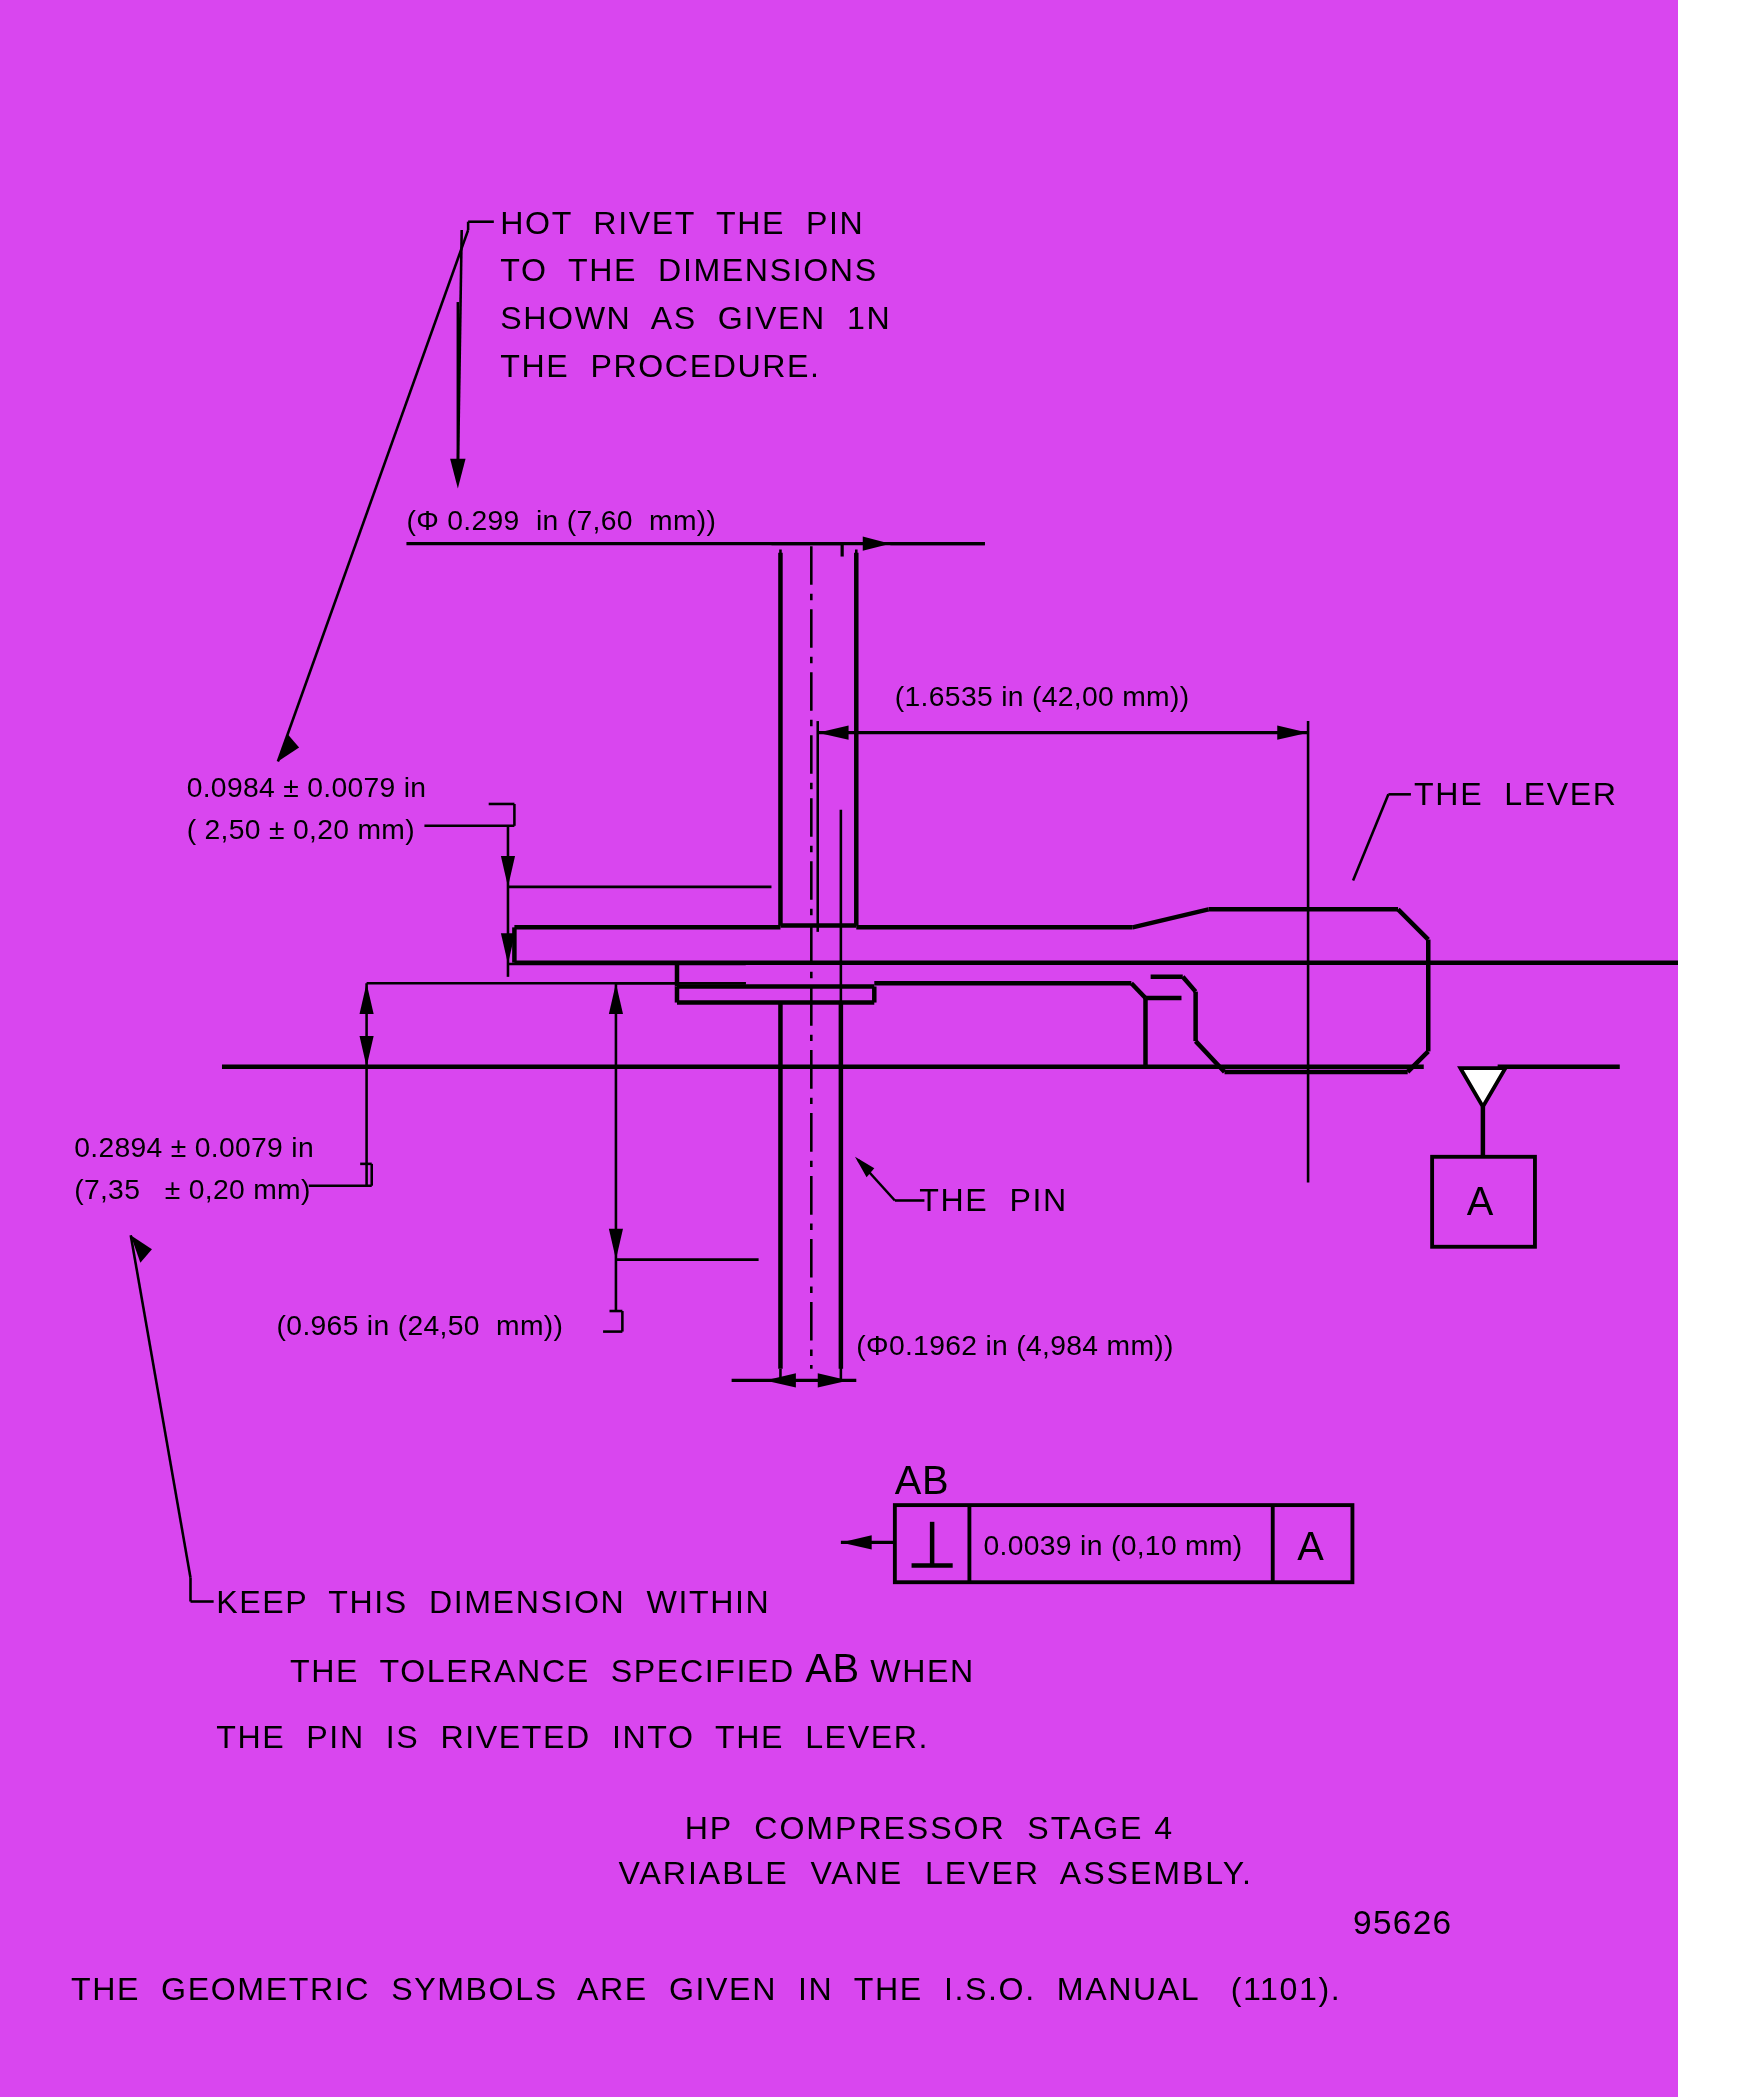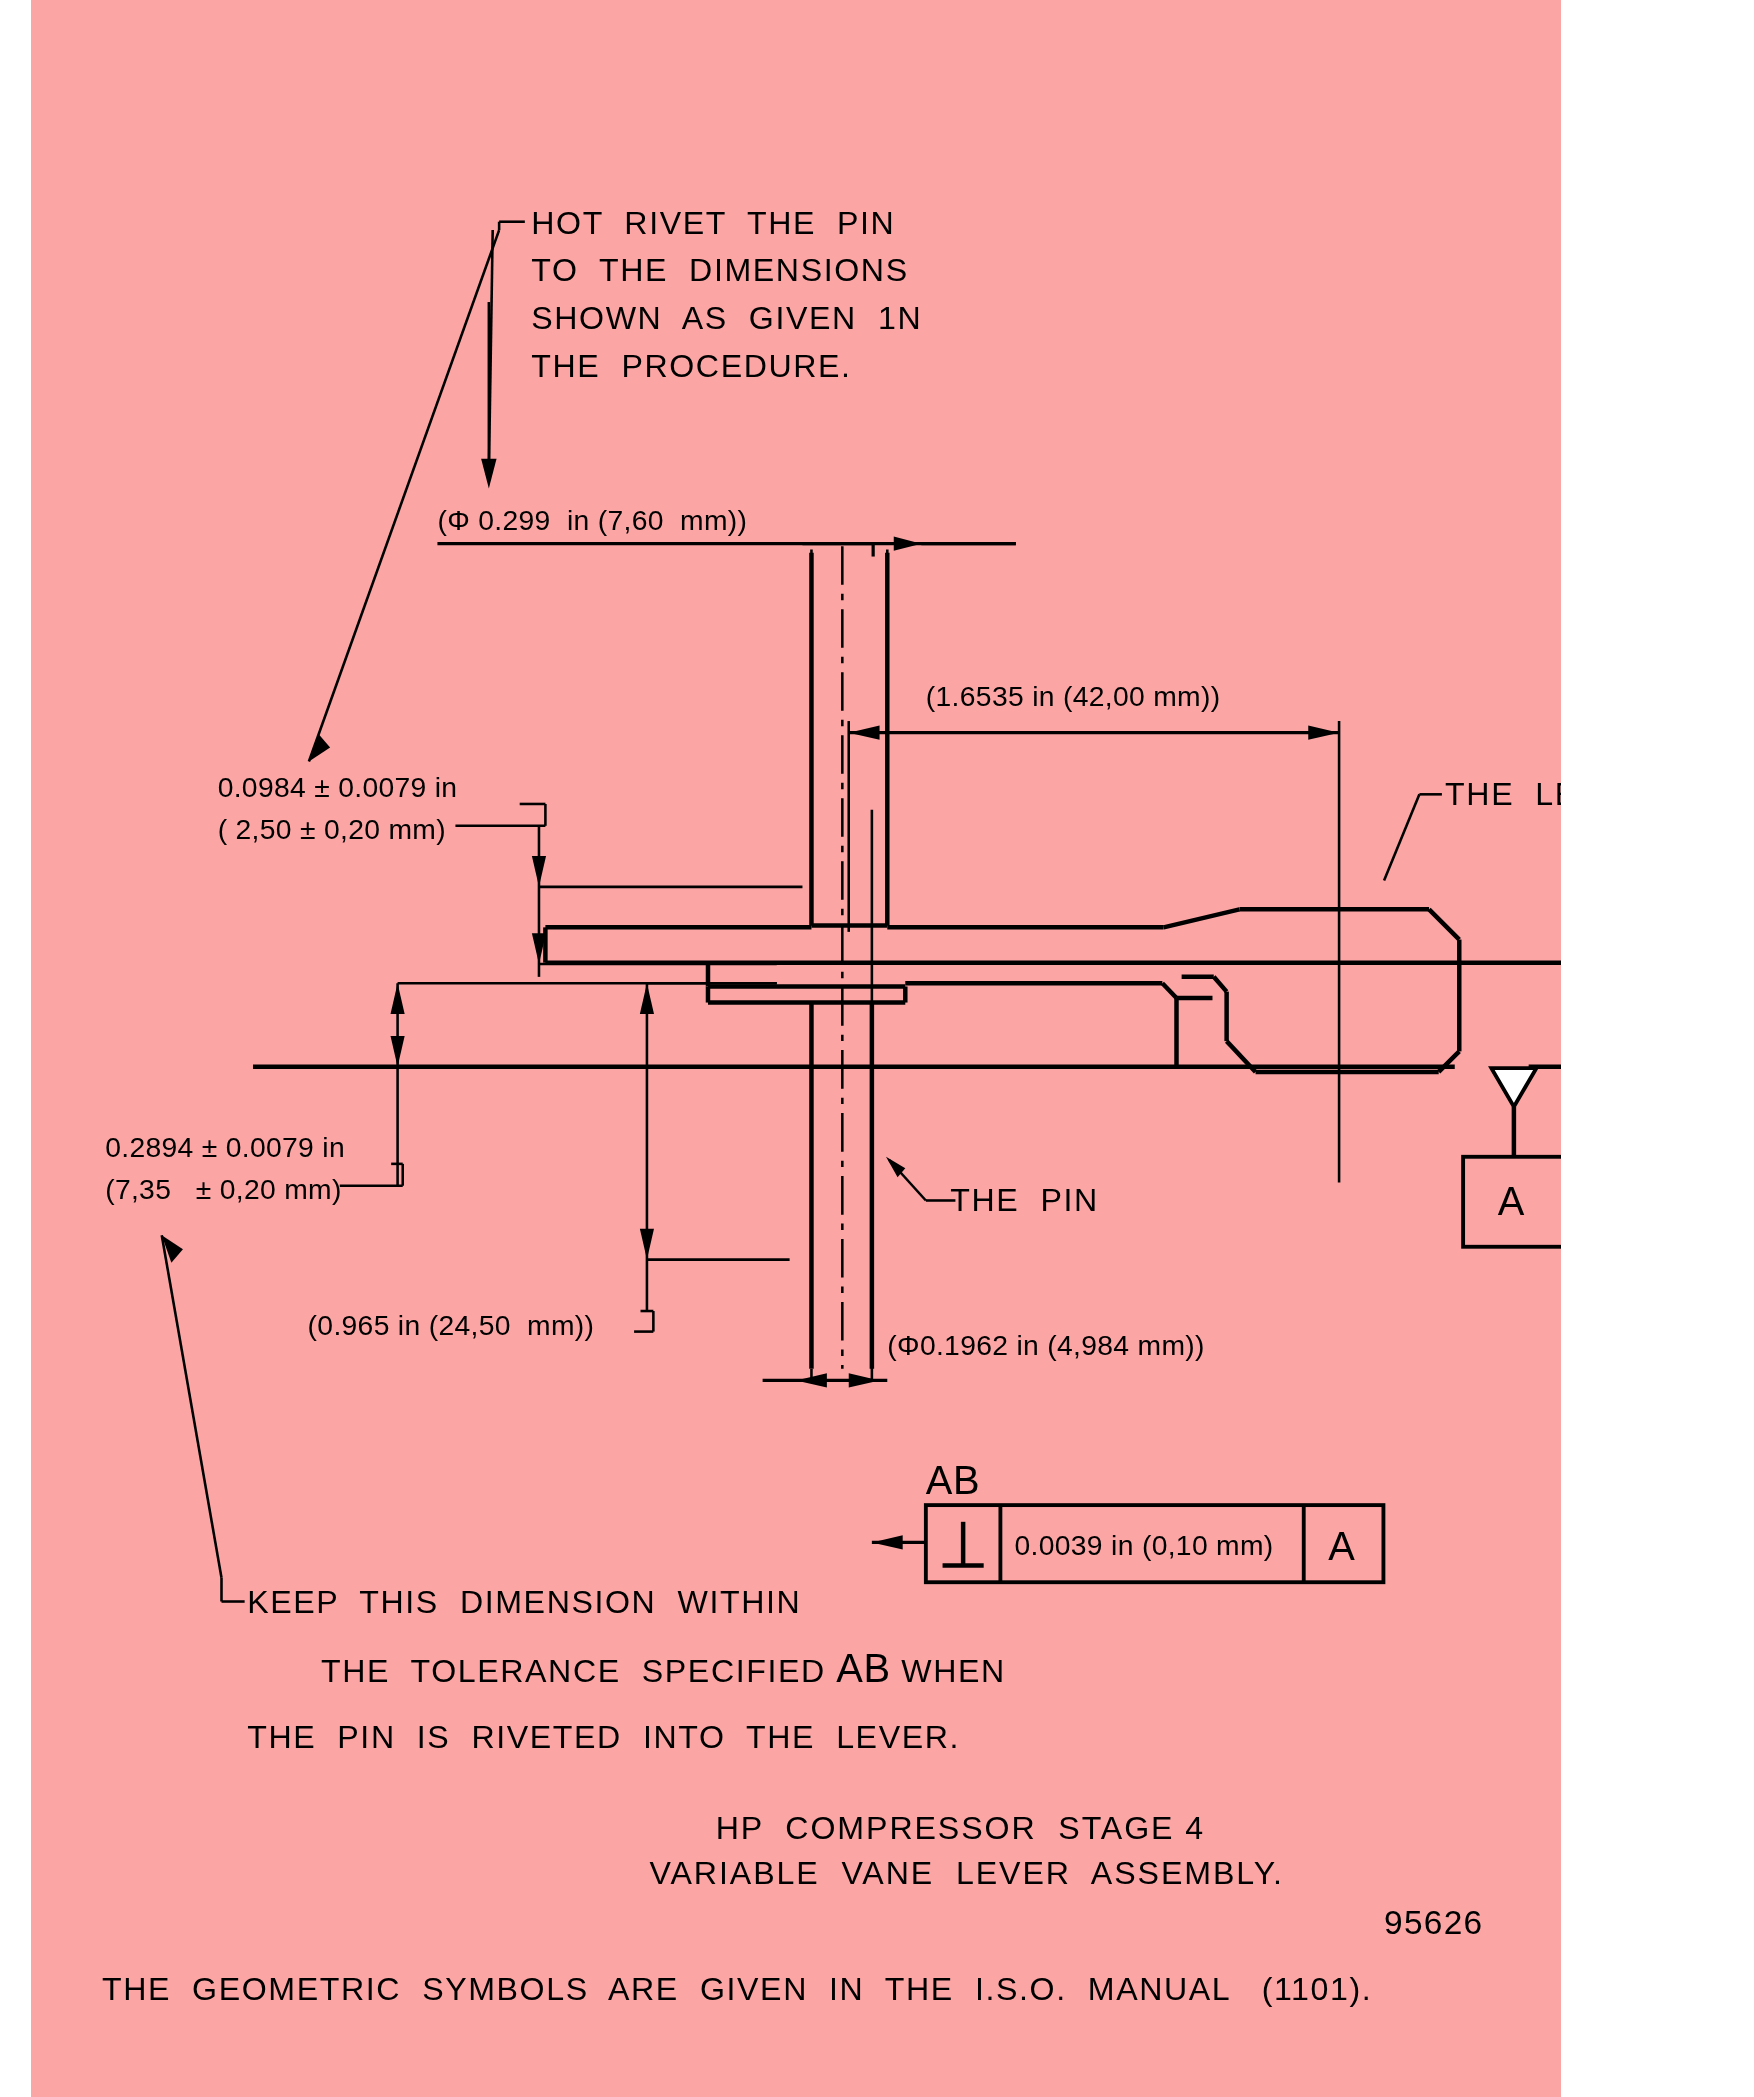--- a/index.html
+++ b/index.html
@@ -5,25 +5,24 @@
   html, body {
     margin: 0;
     padding: 0;
     background: #ffffff;
   }
   body {
     font-family: "Liberation Sans", sans-serif;
   }
   #sheet {
     position: relative;
-    width: 1530px;
+    width: 1678px;
     height: 2097px;
-    background: #fca5a5;
+    background: #d946ef;
     overflow: hidden;
-    margin-left: 31px;
   }
   #sheet svg {
     position: absolute;
     top: 0;
     left: 0;
     width: 1755px;
     height: 2097px;
   }
   .dwg-text {
     font-family: "Liberation Sans", sans-serif;

